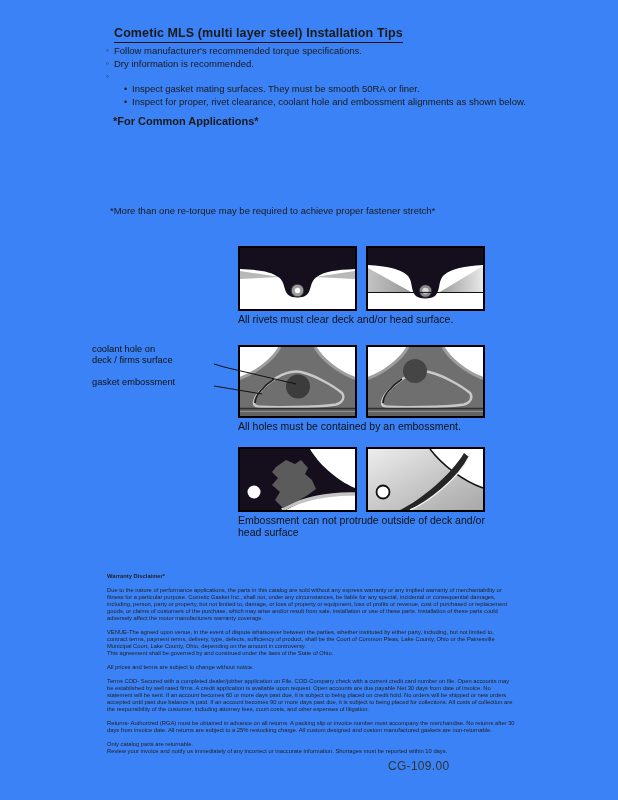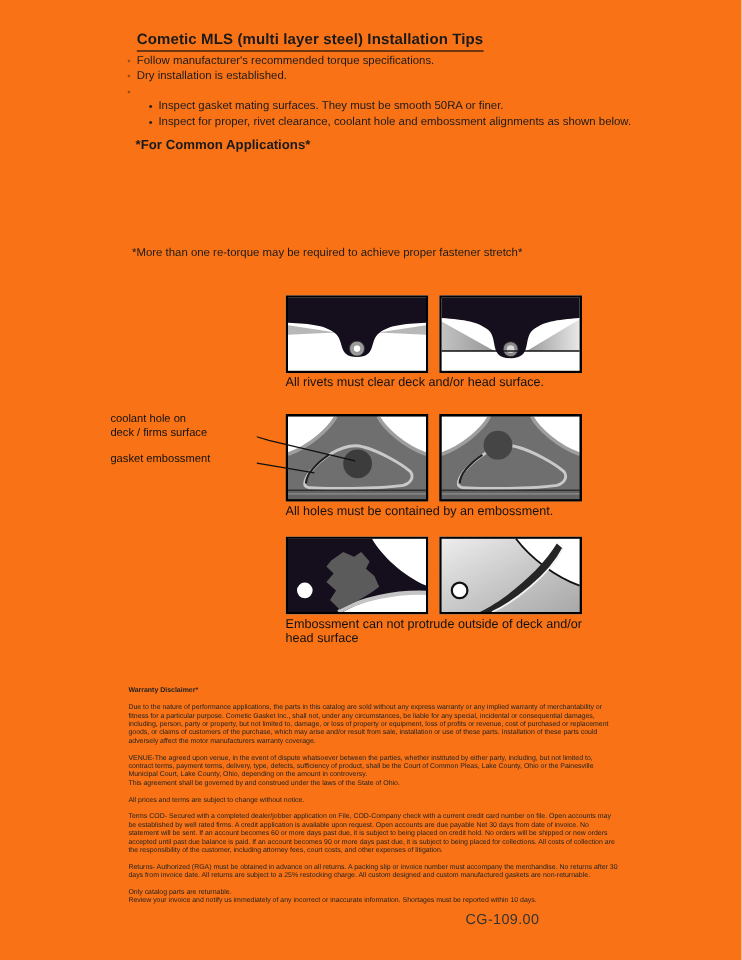--- a/index.html
+++ b/index.html
@@ -1,17 +1,17 @@
 <!DOCTYPE html>
 <html><head>
 <meta charset="utf-8">
 <style>
   html,body{margin:0;padding:0;background:#ffffff;}
   .page{
-    position:relative;width:618px;height:800px;background:#f97316;
+    position:relative;width:618px;height:800px;background:#3b82f6;
     font-family:"Liberation Sans","DejaVu Sans",sans-serif;color:#1a1a1a;
     overflow:hidden;
   }
   .title{
     position:absolute;left:114px;top:26px;font-size:12.5px;font-weight:bold;
     border-bottom:1.6px solid #111;padding-bottom:2px;letter-spacing:.1px;
   }
   .bullets{position:absolute;left:106px;top:44px;width:480px;font-size:9.5px;}
   .b{display:flex;line-height:13px;}
   .b .m{width:8px;font-size:8px;flex:0 0 8px;}
@@ -54,21 +54,21 @@
 
   <div class="title">Cometic MLS (multi layer steel) Installation Tips</div>
 
   <div class="bullets">
     <div class="b">
         <span class="m">◦</span>
         <span>Follow manufacturer's recommended torque specifications.</span>
       </div>
     <div class="b">
         <span class="m">◦</span>
-        <span>Dry installation is established.</span>
+        <span>Dry information is recommended.</span>
       </div>
     <div class="b">
         <span class="m">◦</span>
       </div>
     <div class="b sub">
         <span class="m2">•</span>
         <span>Inspect gasket mating surfaces.  They must be smooth 50RA or finer.</span>
       </div>
     <div class="b sub">
         <span class="m2">•</span>

